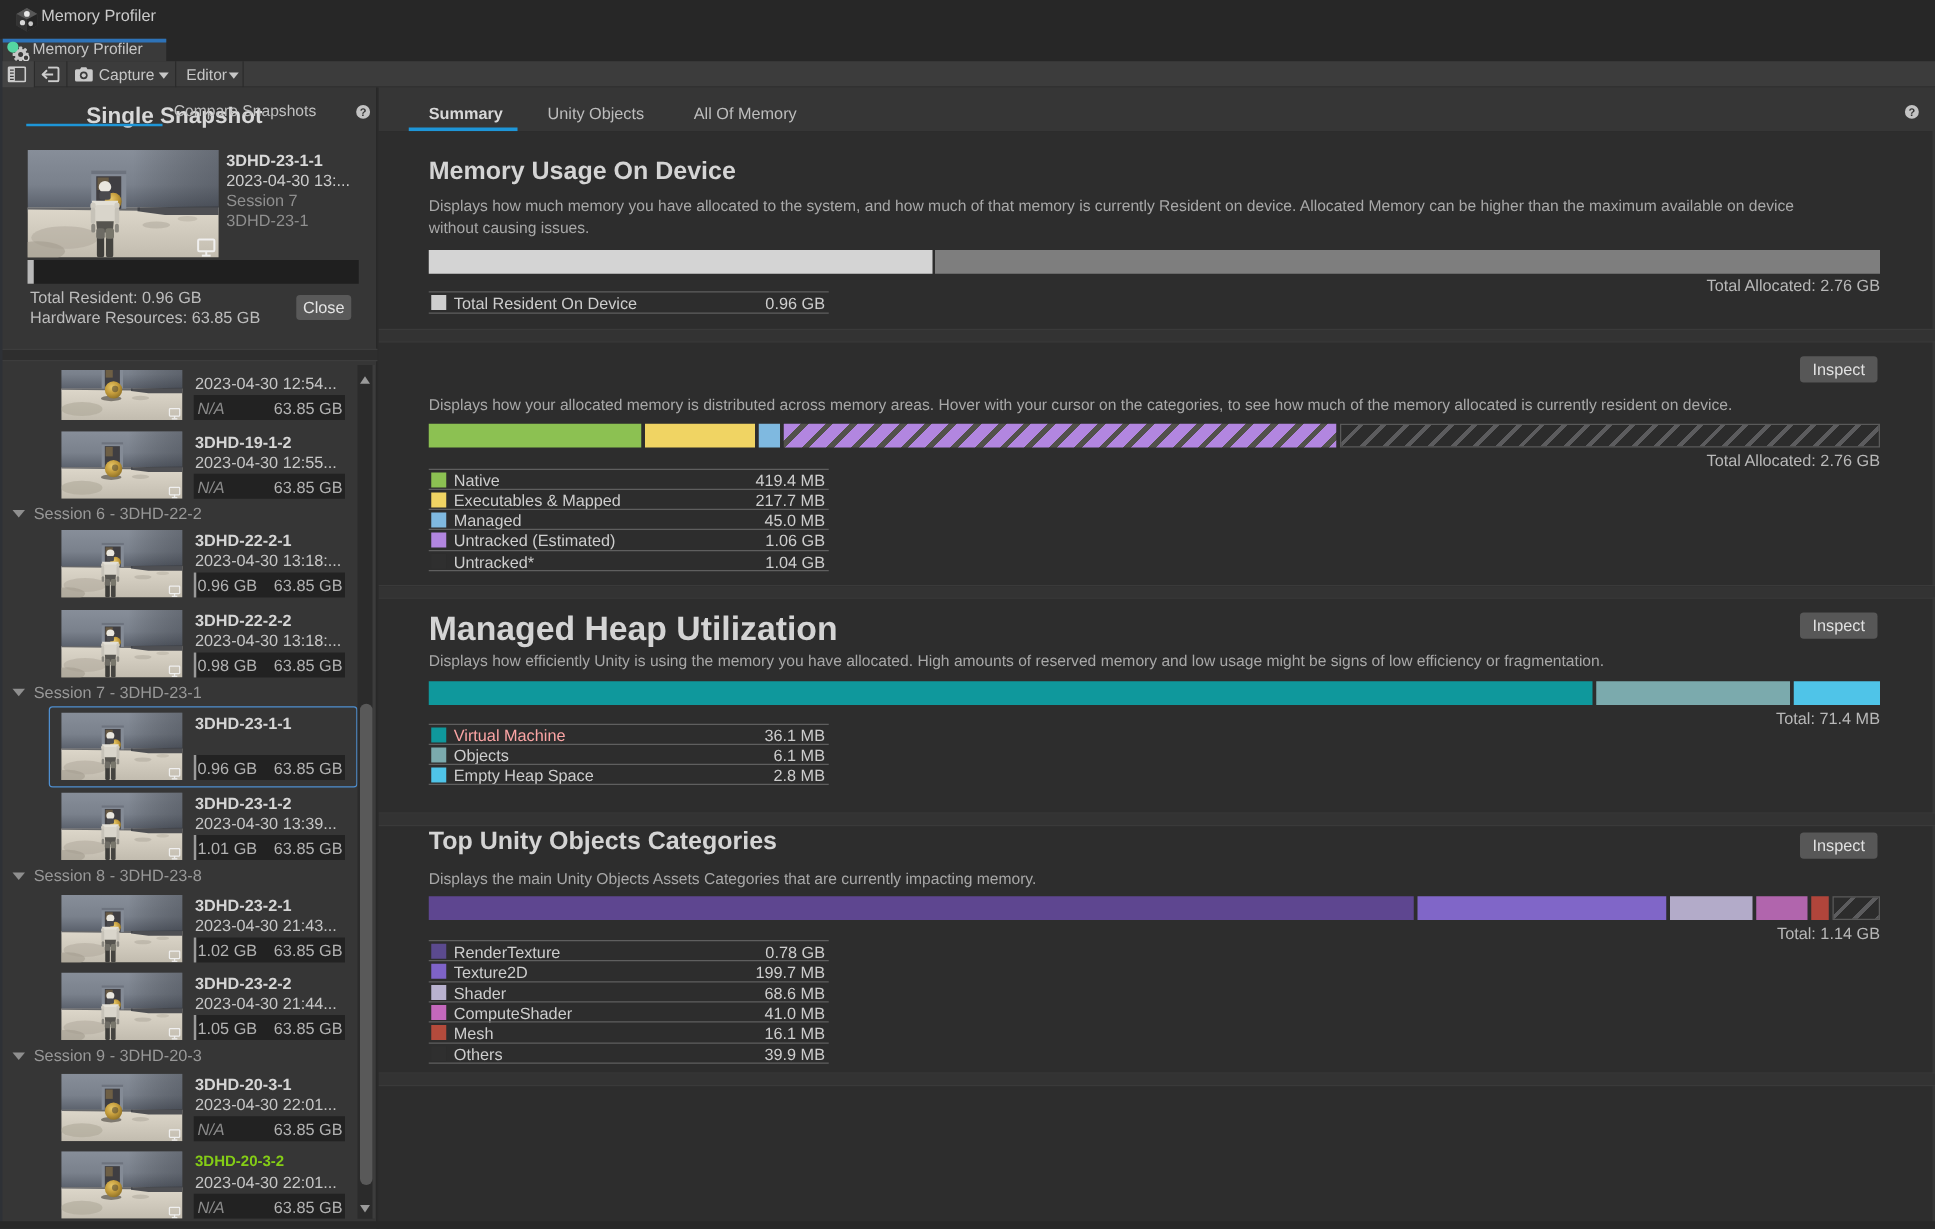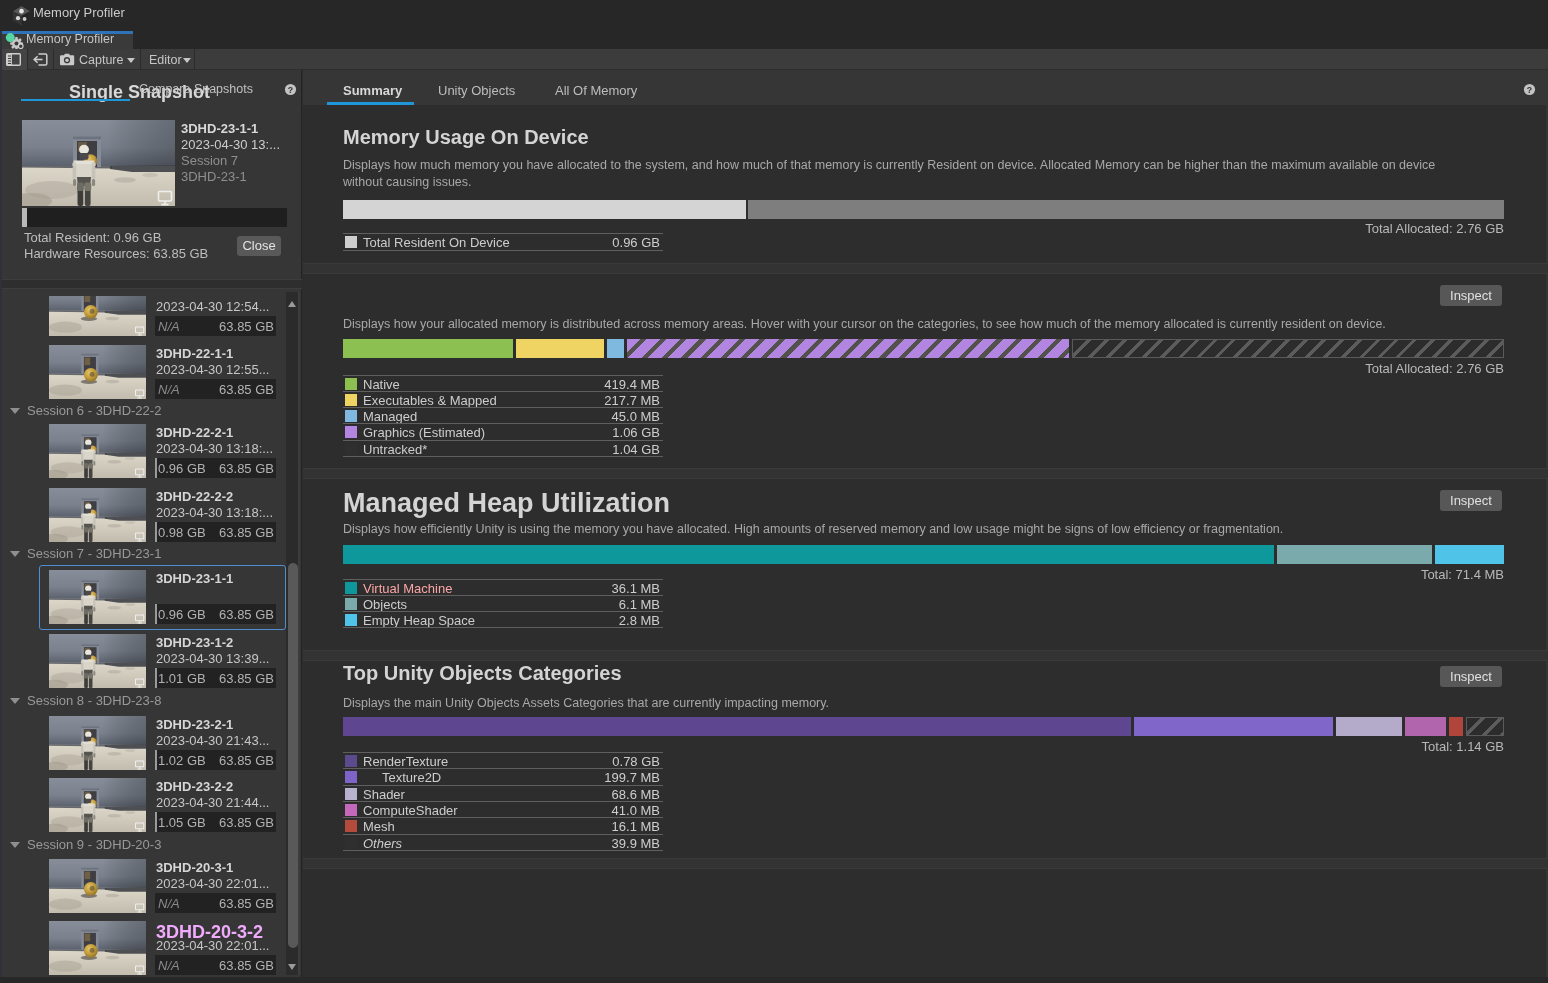--- a/index.html
+++ b/index.html
@@ -198,21 +198,21 @@
 <ellipse cx="63" cy="58.5" rx="13" ry="3.5" fill="#6e6a62" opacity="0.85"></ellipse>
 <circle cx="66" cy="47.5" r="11" fill="url(#goldg)"></circle>
 <circle cx="68" cy="46.5" r="4" fill="#3f3a2e" opacity="0.5"></circle>
 <g stroke="#f2f2f2" stroke-width="1.6" fill="none" opacity="0.95">
  <rect x="136.5" y="71.5" width="13" height="9.5" rx="1"></rect>
  <line x1="143" y1="81" x2="143" y2="84"></line>
  <line x1="139.5" y1="84.5" x2="146.5" y2="84.5"></line>
             </g>
           </svg>
         </div>
-        <div class="txt" style="left:156px;top:346px;font-size:13px;color:#d5d5d5;font-weight:bold;">3DHD-22-1-1</div>
+        <div class="txt" style="left:156px;top:346px;font-size:13px;color:#d5d5d5;font-weight:bold;">3DHD-19-1-2</div>
         <div class="txt" style="left:156px;top:362px;font-size:13px;color:#c6c6c6;">2023-04-30 12:55...</div>
         <div class="abs" style="left:155px;top:379px;width:121px;height:20px;background:#222222;"></div>
         <div class="txt" style="left:158px;top:382px;font-size:13px;color:#8a8a8a;font-style:italic;">N/A</div>
         <div class="txt" style="right:28px;top:382px;font-size:13px;color:#b2b2b2;">63.85 GB</div>
         <div class="abs" style="left:10px;top:408px;width:0;height:0;border-left:5px solid transparent;border-right:5px solid transparent;border-top:6px solid #8f8f8f;"></div>
         <div class="txt" style="left:27px;top:403px;font-size:13px;color:#989898;">Session 6 - 3DHD-22-2</div>
         <div class="abs" style="left:49px;top:424px;width:97px;height:54px;">
           <svg class="abs" style="left:0;top:0" width="97" height="54" viewBox="0 0 153 86" preserveAspectRatio="none">
 <rect x="0" y="0" width="153" height="50" fill="url(#wallg)"></rect>
 <rect x="0" y="0" width="153" height="50" fill="url(#walld)"></rect>
@@ -538,21 +538,21 @@
 <ellipse cx="63" cy="58.5" rx="13" ry="3.5" fill="#6e6a62" opacity="0.85"></ellipse>
 <circle cx="66" cy="47.5" r="11" fill="url(#goldg)"></circle>
 <circle cx="68" cy="46.5" r="4" fill="#3f3a2e" opacity="0.5"></circle>
 <g stroke="#f2f2f2" stroke-width="1.6" fill="none" opacity="0.95">
  <rect x="136.5" y="71.5" width="13" height="9.5" rx="1"></rect>
  <line x1="143" y1="81" x2="143" y2="84"></line>
  <line x1="139.5" y1="84.5" x2="146.5" y2="84.5"></line>
             </g>
           </svg>
         </div>
-        <div class="txt" style="left:156px;top:922px;font-size:18px;color:#f0abfc;font-weight:bold;">3DHD-20-3-2</div>
+        <div class="txt" style="left:156px;top:922px;font-size:12px;color:#84cc16;font-weight:bold;">3DHD-20-3-2</div>
         <div class="txt" style="left:156px;top:938px;font-size:13px;color:#c6c6c6;">2023-04-30 22:01...</div>
         <div class="abs" style="left:155px;top:955px;width:121px;height:20px;background:#222222;"></div>
         <div class="txt" style="left:158px;top:958px;font-size:13px;color:#8a8a8a;font-style:italic;">N/A</div>
         <div class="txt" style="right:28px;top:958px;font-size:13px;color:#b2b2b2;">63.85 GB</div>
         <div class="abs" style="left:39px;top:565px;width:245px;height:63px;border:1.5px solid #4f8fd0;border-radius:3px;"></div>
       </div>
     </div>
 <div class="abs" style="left:286px;top:292px;width:14px;height:683px;background:#2b2b2b;"></div>
 <div class="abs" style="left:298px;top:292px;width:2px;height:683px;background:#3c3c3c;"></div>
 <div class="abs" style="left:288px;top:301px;width:0;height:0;border-left:4.5px solid transparent;border-right:4.5px solid transparent;border-bottom:6px solid #9a9a9a;"></div>
@@ -598,21 +598,21 @@
     <div class="abs" style="left:343px;top:390.8px;width:320px;height:1px;background:#5f5f5f;"></div>
     <div class="abs" style="left:345px;top:393.8px;width:12px;height:12px;background:#f0d463;"></div>
     <div class="txt" style="left:363px;top:392.8px;font-size:13px;color:#cdcdcd;">Executables &amp; Mapped</div>
     <div class="txt" style="right:888px;top:392.8px;font-size:13px;color:#cdcdcd;">217.7 MB</div>
     <div class="abs" style="left:343px;top:407.1px;width:320px;height:1px;background:#5f5f5f;"></div>
     <div class="abs" style="left:345px;top:410.1px;width:12px;height:12px;background:#7fb9e0;"></div>
     <div class="txt" style="left:363px;top:409.1px;font-size:13px;color:#cdcdcd;">Managed</div>
     <div class="txt" style="right:888px;top:409.1px;font-size:13px;color:#cdcdcd;">45.0 MB</div>
     <div class="abs" style="left:343px;top:423.40000000000003px;width:320px;height:1px;background:#5f5f5f;"></div>
     <div class="abs" style="left:345px;top:426.40000000000003px;width:12px;height:12px;background:#b286e0;"></div>
-    <div class="txt" style="left:363px;top:425.40000000000003px;font-size:13px;color:#cdcdcd;">Graphics (Estimated)</div>
+    <div class="txt" style="left:363px;top:425.40000000000003px;font-size:13px;color:#cdcdcd;">Untracked (Estimated)</div>
     <div class="txt" style="right:888px;top:425.40000000000003px;font-size:13px;color:#cdcdcd;">1.06 GB</div>
     <div class="abs" style="left:343px;top:439.70000000000005px;width:320px;height:1px;background:#5f5f5f;"></div>
     <div class="abs" style="left:345px;top:442.70000000000005px;width:12px;height:12px;background:#2f2f2f;"></div>
     <div class="txt" style="left:363px;top:441.70000000000005px;font-size:13px;color:#cdcdcd;">Untracked*</div>
     <div class="txt" style="right:888px;top:441.70000000000005px;font-size:13px;color:#cdcdcd;">1.04 GB</div>
     <div class="abs" style="left:343px;top:456.00000000000006px;width:320px;height:1px;background:#5f5f5f;"></div>
 <div class="abs" style="left:303px;top:468px;width:1245px;height:1px;background:#3a3a3a;"></div>
     <div class="abs" style="left:303px;top:469px;width:1245px;height:9px;background:#333333;"></div>
     <div class="abs" style="left:303px;top:478px;width:1245px;height:1px;background:#3a3a3a;"></div>
 <div class="txt" style="left:343px;top:488px;font-size:27px;color:#d4d4d4;font-weight:bold;">Managed Heap Utilization</div>
@@ -647,36 +647,36 @@
 <div class="abs" style="left:1405px;top:717px;width:41px;height:19px;background:#b165ad;"></div>
 <div class="abs" style="left:1449px;top:717px;width:14px;height:19px;background:#b1453b;"></div>
 <div class="abs" style="left:1466px;top:717px;width:38px;height:19px;background:repeating-linear-gradient(135deg,#2c2c2c 0 9.5px,#5c5c5e 9.5px 12.8px);border:1px solid #5a5a5a;box-sizing:border-box;"></div>
 <div class="txt" style="right:44px;top:739px;font-size:13px;color:#b8b8b8;">Total: 1.14 GB</div>
 <div class="abs" style="left:343px;top:752px;width:320px;height:1px;background:#5f5f5f;"></div>
     <div class="abs" style="left:345px;top:755px;width:12px;height:12px;background:#5b4a8e;"></div>
     <div class="txt" style="left:363px;top:754px;font-size:13px;color:#cdcdcd;">RenderTexture</div>
     <div class="txt" style="right:888px;top:754px;font-size:13px;color:#cdcdcd;">0.78 GB</div>
     <div class="abs" style="left:343px;top:768.3px;width:320px;height:1px;background:#5f5f5f;"></div>
     <div class="abs" style="left:345px;top:771.3px;width:12px;height:12px;background:#7e63c8;"></div>
-    <div class="txt" style="left:363px;top:770.3px;font-size:13px;color:#cdcdcd;margin-left:19px;">Texture2D</div>
+    <div class="txt" style="left:363px;top:770.3px;font-size:13px;color:#cdcdcd;">Texture2D</div>
     <div class="txt" style="right:888px;top:770.3px;font-size:13px;color:#cdcdcd;">199.7 MB</div>
     <div class="abs" style="left:343px;top:784.5999999999999px;width:320px;height:1px;background:#5f5f5f;"></div>
     <div class="abs" style="left:345px;top:787.5999999999999px;width:12px;height:12px;background:#b9b2cf;"></div>
     <div class="txt" style="left:363px;top:786.5999999999999px;font-size:13px;color:#cdcdcd;">Shader</div>
     <div class="txt" style="right:888px;top:786.5999999999999px;font-size:13px;color:#cdcdcd;">68.6 MB</div>
     <div class="abs" style="left:343px;top:800.8999999999999px;width:320px;height:1px;background:#5f5f5f;"></div>
     <div class="abs" style="left:345px;top:803.8999999999999px;width:12px;height:12px;background:#c468bc;"></div>
     <div class="txt" style="left:363px;top:802.8999999999999px;font-size:13px;color:#cdcdcd;">ComputeShader</div>
     <div class="txt" style="right:888px;top:802.8999999999999px;font-size:13px;color:#cdcdcd;">41.0 MB</div>
     <div class="abs" style="left:343px;top:817.1999999999998px;width:320px;height:1px;background:#5f5f5f;"></div>
     <div class="abs" style="left:345px;top:820.1999999999998px;width:12px;height:12px;background:#b44b3c;"></div>
     <div class="txt" style="left:363px;top:819.1999999999998px;font-size:13px;color:#cdcdcd;">Mesh</div>
     <div class="txt" style="right:888px;top:819.1999999999998px;font-size:13px;color:#cdcdcd;">16.1 MB</div>
     <div class="abs" style="left:343px;top:833.4999999999998px;width:320px;height:1px;background:#5f5f5f;"></div>
     <div class="abs" style="left:345px;top:836.4999999999998px;width:12px;height:12px;background:#2f2f2f;"></div>
-    <div class="txt" style="left:363px;top:835.4999999999998px;font-size:13px;color:#cdcdcd;font-style:italic;">Others</div>
+    <div class="txt" style="left:363px;top:835.4999999999998px;font-size:13px;color:#cdcdcd;">Others</div>
     <div class="txt" style="right:888px;top:835.4999999999998px;font-size:13px;color:#cdcdcd;">39.9 MB</div>
     <div class="abs" style="left:343px;top:849.7999999999997px;width:320px;height:1px;background:#5f5f5f;"></div>
 <div class="abs" style="left:303px;top:858px;width:1245px;height:1px;background:#3a3a3a;"></div>
     <div class="abs" style="left:303px;top:859px;width:1245px;height:9px;background:#333333;"></div>
     <div class="abs" style="left:303px;top:868px;width:1245px;height:1px;background:#3a3a3a;"></div>
 <div class="abs" style="left:0px;top:31px;width:2px;height:952px;background:#2e3136;"></div>
 <div class="abs" style="left:0px;top:977px;width:1548px;height:6px;background:#282828;"></div>
 </div>
 </body></html>

